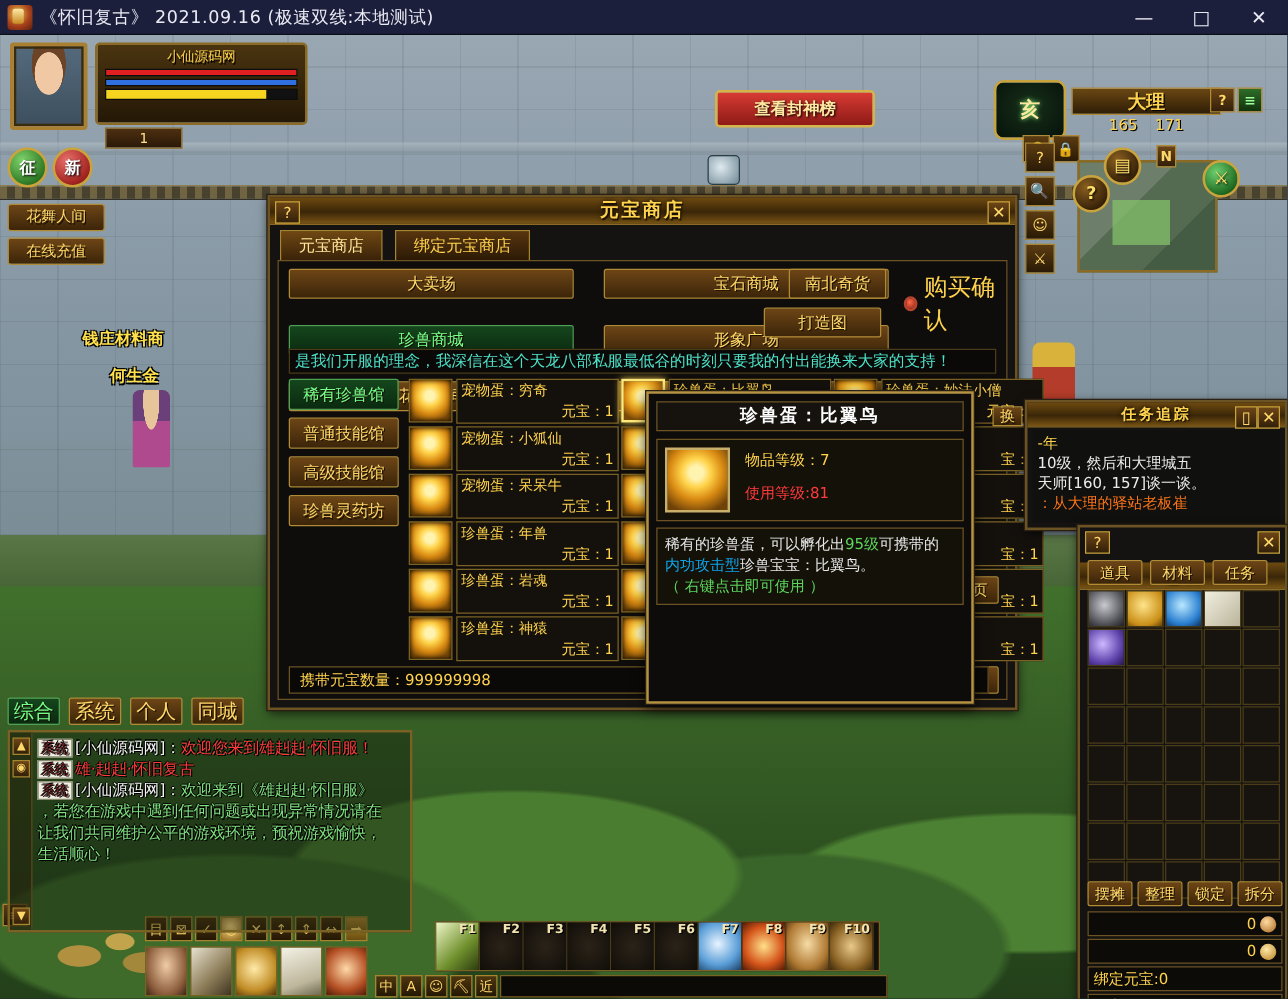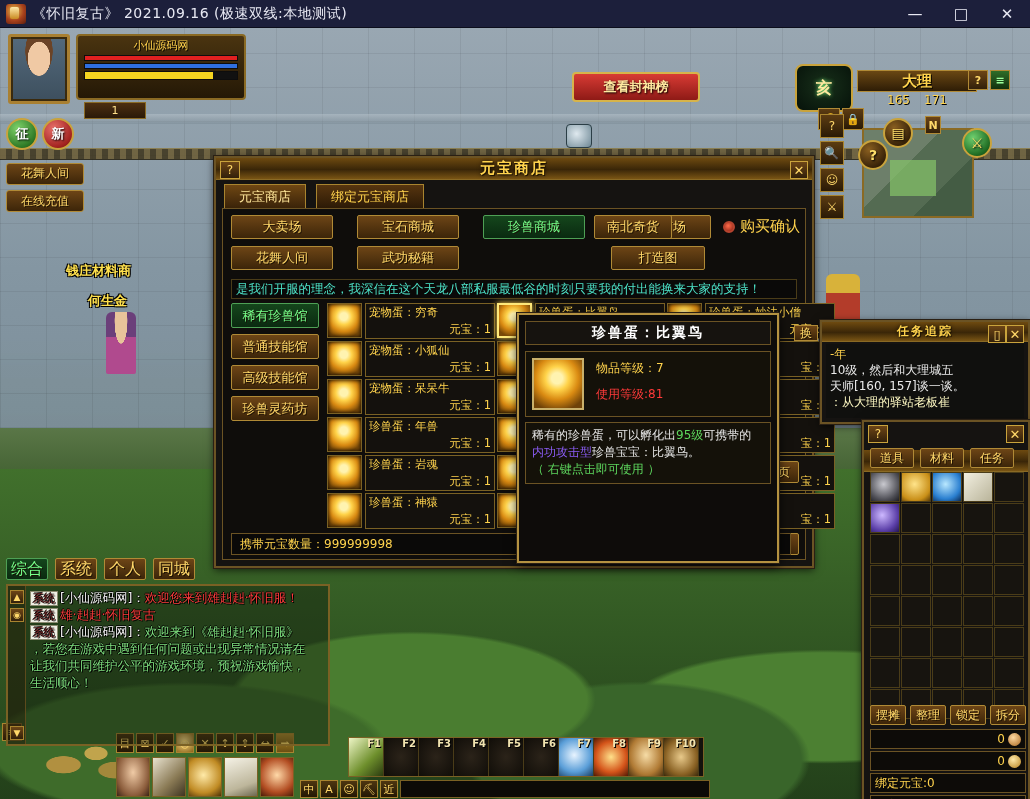--- a/index.html
+++ b/index.html
@@ -216,27 +216,27 @@
     border:1px solid #a8842f; color:#ffd34d;font-size:13px;
     border-bottom:none; cursor:pointer;
   }
   #shoptabs .tab.active{ background:linear-gradient(180deg,#6f4713,#3a2309); color:#ffe79a;}
   #shopbody{
     position:absolute;left:6px;top:50px;right:6px;bottom:6px;
     border:1px solid #6b5324; background:#0f0d0b;
   }
   #catgrid{
     position:absolute;left:8px;top:6px;width:480px;height:58px;
-    display:grid;grid-template-columns:repeat(4,1fr);grid-template-rows:repeat(2,26px);
-    gap:5px 24px;
+    display:grid;grid-template-columns:repeat(2,1fr);grid-template-rows:repeat(2,26px);
+    gap:19px 24px;
   }
   #catgrid .btn{ height:24px; border-radius:2px; font-size:13px;}
   #buyconf{
     position:absolute;left:500px;top:8px;display:flex;align-items:center;gap:5px;
-    color:#ffd34d;font-size:15px;
+    color:#ffd34d;font-size:19px;
   }
   .radio{
     width:12px;height:12px;border-radius:50%;border:2px solid #b6442f;
     background:radial-gradient(circle at 40% 35%,#ff6b4a,#8b2214);
   }
   #marquee{
     position:absolute;left:8px;top:70px;right:8px;height:20px;
     border:1px solid #4a3c18;background:#0a0908;overflow:hidden;
     display:flex;align-items:center;
   }
@@ -293,29 +293,29 @@
   }
   #tt-lv1{ position:absolute;left:70px;top:8px;color:#ffd34d;font-size:12px;}
   #tt-lv2{ position:absolute;left:70px;top:34px;color:#ff3a3a;font-size:12px;}
   #tt-price{ margin:4px 6px 0 6px;height:44px;border:1px solid #6b5324;background:#141109;position:relative;}
   #tt-kind{ position:absolute;left:14px;top:4px;color:#e8e8e8;font-size:12px;}
   #tt-plabel{ position:absolute;left:6px;top:22px;color:#ffd34d;font-size:12px;}
   #tt-pval{ position:absolute;right:50px;top:22px;color:#ffd34d;font-size:12px;}
   #tt-desc{ margin:5px 6px;padding:4px 6px;min-height:62px;border:1px solid #6b5324;background:#141109;}
   #tt-desc p{ color:#e6e6e6;font-size:12px;line-height:17px;}
   #tt-desc .hl{ color:#5dd65d;}
-  #tt-desc .ky{ color:#8b5cf6;margin-top:12px;}
+  #tt-desc .ky{ color:#0ea5e9;margin-top:12px;}
   #tt-desc .gr{ color:#5dd65d;}
   
   #task{ left:820px; top:292px; width:210px; height:104px; z-index:20;}
   #task .panel-title{ height:20px;font-size:12px; }
   #task .tbody{ position:absolute;left:4px;top:22px;right:4px;bottom:4px;
     background:rgba(10,12,8,.35); padding:2px 4px; overflow:hidden;}
   #task .tbody div{ font-size:12px;line-height:16px;white-space:nowrap;}
-  .tq-y{ color:#ffd34d;} .tq-w{color:#eaeaea;} .tq-g{color:#fef9c3;}
+  .tq-y{ color:#ffd34d;} .tq-w{color:#eaeaea;} .tq-g{color:#f97316;}
   #taskbtnA{ position:absolute;left:-28px;top:3px;width:24px;height:16px;}
   
   #bag{ left:862px; top:392px; width:168px; height:407px; z-index:30;}
   #bag .panel-title{ height:22px;font-size:14px;margin-top:28px;}
   #bagtabs{ position:absolute;left:6px;top:26px;display:flex;gap:6px;}
   #bagtabs .btn{ width:44px;height:20px;font-size:12px;border-radius:2px;}
   #baggrid{
     position:absolute;left:6px;top:50px;width:156px;
     display:grid;grid-template-columns:repeat(5,30px);grid-auto-rows:30px;gap:1px;
   }
@@ -527,21 +527,21 @@
 
     <div id="shopbody">
       <div id="catgrid">
         <div class="btn">大卖场</div>
         <div class="btn">宝石商城</div>
         <div class="btn sel">珍兽商城</div>
         <div class="btn">形象广场</div>
         <div class="btn">花舞人间</div>
         <div class="btn">武功秘籍</div>
       </div>
-      <div class="btn" style="position:absolute;left:371px;top:6px;width:78px;height:24px;border-radius:2px;font-size:13px">南北奇货</div>
+      <div class="btn" style="position:absolute;left:408px;top:6px;width:78px;height:24px;border-radius:2px;font-size:13px">南北奇货</div>
       <div class="btn" style="position:absolute;left:388px;top:37px;width:94px;height:24px;border-radius:2px;font-size:13px">打造图</div>
 
       <div id="buyconf">
         <span class="radio"></span>
         <span>购买确认</span>
       </div>
 
       <div id="marquee">
         <span>是我们开服的理念，我深信在这个天龙八部私服最低谷的时刻只要我的付出能换来大家的支持！</span>
       </div>

